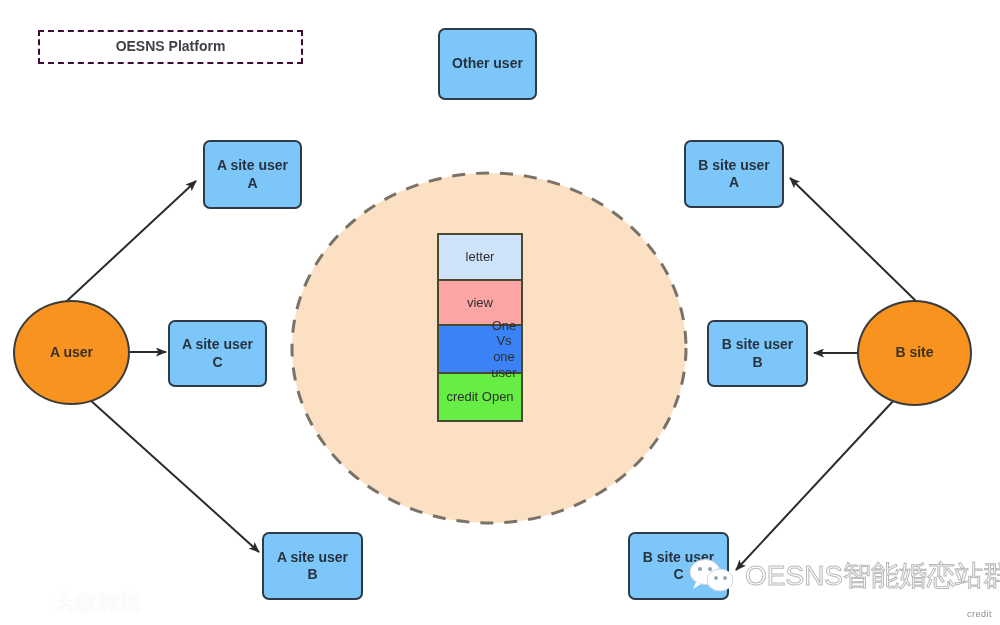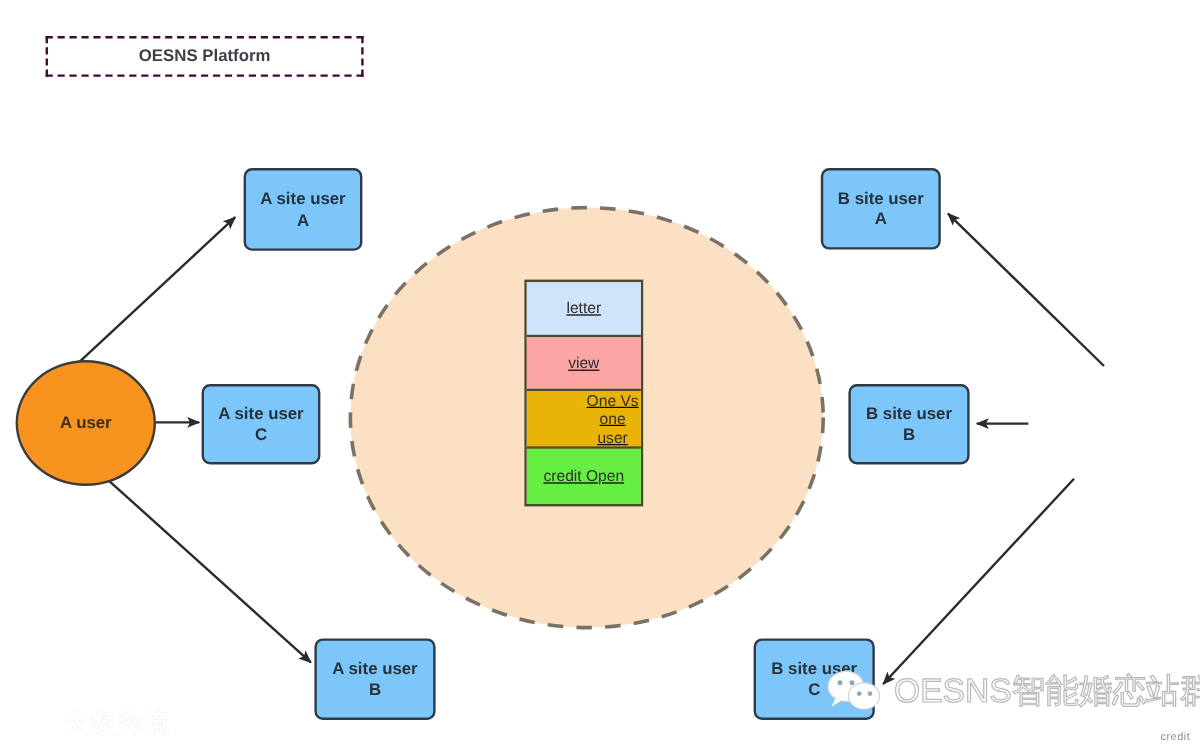--- a/index.html
+++ b/index.html
@@ -59,24 +59,23 @@
     border: 2px dashed #3d0b33;
     color: #3f3f48;
     font-weight: bold;
     font-size: 14px;
   }
   
   .stack {
     position: absolute;
     left: 437px;
     top: 233px;
-    width: 99px;
+    width: 86px;
     border: 2px solid #4a4a32;
     box-sizing: border-box;
-    text-decoration: underline;
   }
   .stack-row {
     box-sizing: border-box;
     display: flex;
     align-items: center;
     justify-content: center;
     text-align: center;
     font-size: 13px;
     color: #2f2f2f;
     line-height: 1.2;
@@ -153,20 +152,23 @@
 
     <line x1="857" y1="353" x2="814" y2="353" stroke="#2b2b2b" stroke-width="2" marker-end="url(#arrowhead)"></line>
 
     <line x1="895" y1="399" x2="736" y2="570" stroke="#2b2b2b" stroke-width="2" marker-end="url(#arrowhead)"></line>
   </svg>
 
   <div class="node label-dashed" style="left:38px; top:30px; width:265px; height:34px;">
     <span>OESNS Platform</span>
   </div>
 
+  <div class="node box-blue" style="left:438px; top:28px; width:99px; height:72px;">
+    <span>Other user</span>
+  </div>
 
   <div class="node circle-orange" style="left:13px; top:300px; width:117px; height:105px;">
     <span>A user</span>
   </div>
 
   <div class="node box-blue" style="left:203px; top:140px; width:99px; height:69px;">
     <span>
       <span>A site user</span><br>
       <span>A</span>
     </span>
@@ -179,20 +181,23 @@
     </span>
   </div>
 
   <div class="node box-blue" style="left:262px; top:532px; width:101px; height:68px;">
     <span>
       <span>A site user</span><br>
       <span>B</span>
     </span>
   </div>
 
+  <div class="node circle-orange" style="left:857px; top:300px; width:115px; height:106px;">
+    <span>B site</span>
+  </div>
 
   <div class="node box-blue" style="left:684px; top:140px; width:100px; height:68px;">
     <span>
       <span>B site user</span><br>
       <span>A</span>
     </span>
   </div>
 
   <div class="node box-blue" style="left:707px; top:320px; width:101px; height:67px;">
     <span>
@@ -208,21 +213,21 @@
     </span>
   </div>
 
   <div class="stack">
     <div class="stack-row" style="height:46px; background:#cfe4fb;">
       <span>letter</span>
     </div>
     <div class="stack-row" style="height:45px; background:#fca5a5;">
       <span>view</span>
     </div>
-    <div class="stack-row" style="height:48px; background:#eab308;padding-left:48px;">
+    <div class="stack-row" style="height:48px; background:#3b82f6;padding-left:48px;">
       <span>
         <span>One Vs one</span><br>
         <span>user</span>
       </span>
     </div>
     <div class="stack-row" style="height:46px; background:#66ee44;align-items:center;">
       <span>credit Open</span>
     </div>
   </div>
 

